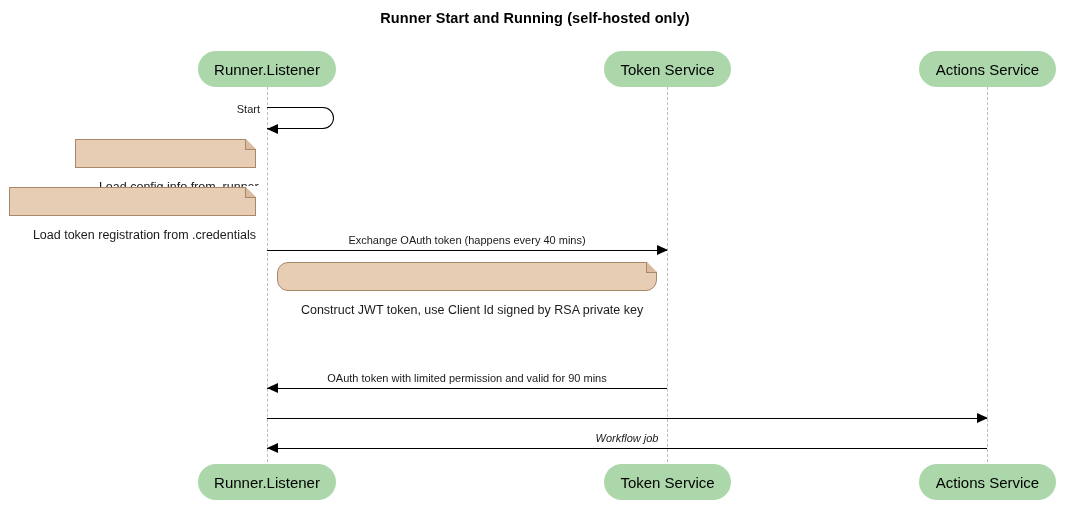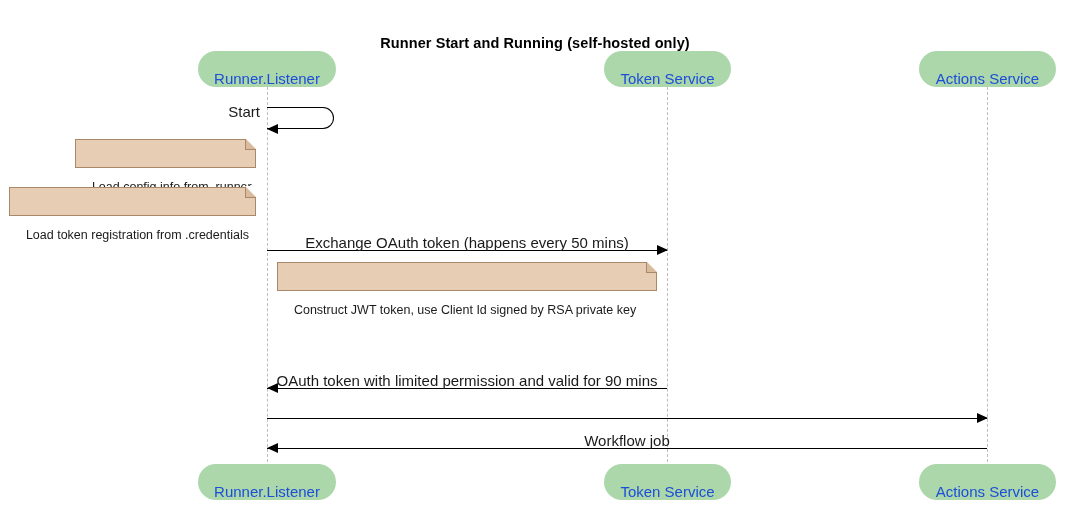--- a/index.html
+++ b/index.html
@@ -23,34 +23,33 @@
   .diagram-title {
     position: absolute;
     left: 0;
     top: 10px;
     width: 1070px;
     text-align: center;
     font-size: 14.5px;
     font-weight: bold;
     color: #000000;
     letter-spacing: 0.1px;
-    margin-top: 25px;
   }
 
   
   .participant {
     position: absolute;
     height: 36px;
     border-radius: 18px;
     background: #abd7ab;
     display: flex;
-    align-items: flex-end;
+    align-items: center;
     justify-content: center;
     font-size: 15px;
-    color: #1d4ed8;
+    color: #000000;
     box-sizing: border-box;
     white-space: nowrap;
   }
 
   
   .lifeline {
     position: absolute;
     width: 0;
     border-left: 1px dashed #bdbdbd;
   }
@@ -69,21 +68,21 @@
     border-bottom: 5px solid transparent;
   }
   .arrowhead.right {
     border-left: 11px solid #000000;
   }
   .arrowhead.left {
     border-right: 11px solid #000000;
   }
   .msg-label {
     position: absolute;
-    font-size: 15px;
+    font-size: 11px;
     color: #1a1a1a;
     white-space: nowrap;
     text-align: center;
   }
 
   
   .self-loop {
     position: absolute;
     box-sizing: border-box;
     border: 1.4px solid #000000;
@@ -91,21 +90,21 @@
     border-top-right-radius: 11px;
     border-bottom-right-radius: 11px;
   }
 
   
   .note {
     position: absolute;
     background: #e7cdb4;
     border: 1px solid #a9886a;
     box-sizing: border-box;
-    padding: 5px 2px;
+    padding: 5px 9px;
     font-size: 12.5px;
     line-height: 17px;
     color: #1a1a1a;
     white-space: pre;
   }
   .note .fold {
     position: absolute;
     top: -1px;
     right: -1px;
     width: 11px;
@@ -146,38 +145,38 @@
   <div class="participant" style="left:919px; top:51px; width:137px;">
     <span>Actions Service</span>
   </div>
 
   <div class="self-loop" style="left:267px; top:107px; width:67px; height:22px;"></div>
   <div class="arrowhead left" style="left:267px; top:124px;"></div>
   <div class="msg-label" style="left:194px; top:103px; width:66px; text-align:right;">Start</div>
 
   <div class="msg-line" style="left:267px; top:250px; width:400px;"></div>
   <div class="arrowhead right" style="left:657px; top:245px;"></div>
-  <div class="msg-label" style="left:267px; top:234px; width:400px;">Exchange OAuth token (happens every 50 mins)</div>
+  <div class="msg-label" style="left:267px; top:234px; width:400px;">Exchange OAuth token (happens every 40 mins)</div>
 
-  <div class="note" style="left:277px; top:262px; width:380px; height:29px;">
+  <div class="note" style="left:277px; top:262px; width:380px; height:29px;border-radius:11px;">
     <span class="fold"></span>
     <span>Construct JWT token, use Client Id signed by RSA private key</span>
   </div>
 
 
   <div class="msg-line" style="left:267px; top:388px; width:400px;"></div>
   <div class="arrowhead left" style="left:267px; top:383px;"></div>
   <div class="msg-label" style="left:267px; top:372px; width:400px;">OAuth token with limited permission and valid for 90 mins</div>
 
   <div class="msg-line" style="left:267px; top:418px; width:720px;"></div>
   <div class="arrowhead right" style="left:977px; top:413px;"></div>
 
   <div class="msg-line" style="left:267px; top:448px; width:720px;"></div>
   <div class="arrowhead left" style="left:267px; top:443px;"></div>
-  <div class="msg-label" style="left:267px; top:432px; width:720px;">Workflow job</div>
+  <div class="msg-label" style="left:267px; top:432px; width:720px;font-style:italic;">Workflow job</div>
 
   <div class="note" style="left:75px; top:139px; width:181px; height:29px;">
     <span class="fold"></span>
     <span>Load config info from .runner</span>
   </div>
 
   <div class="note" style="left:9px; top:187px; width:247px; height:29px;">
     <span class="fold"></span>
     <span>Load token registration from .credentials</span>
   </div>

